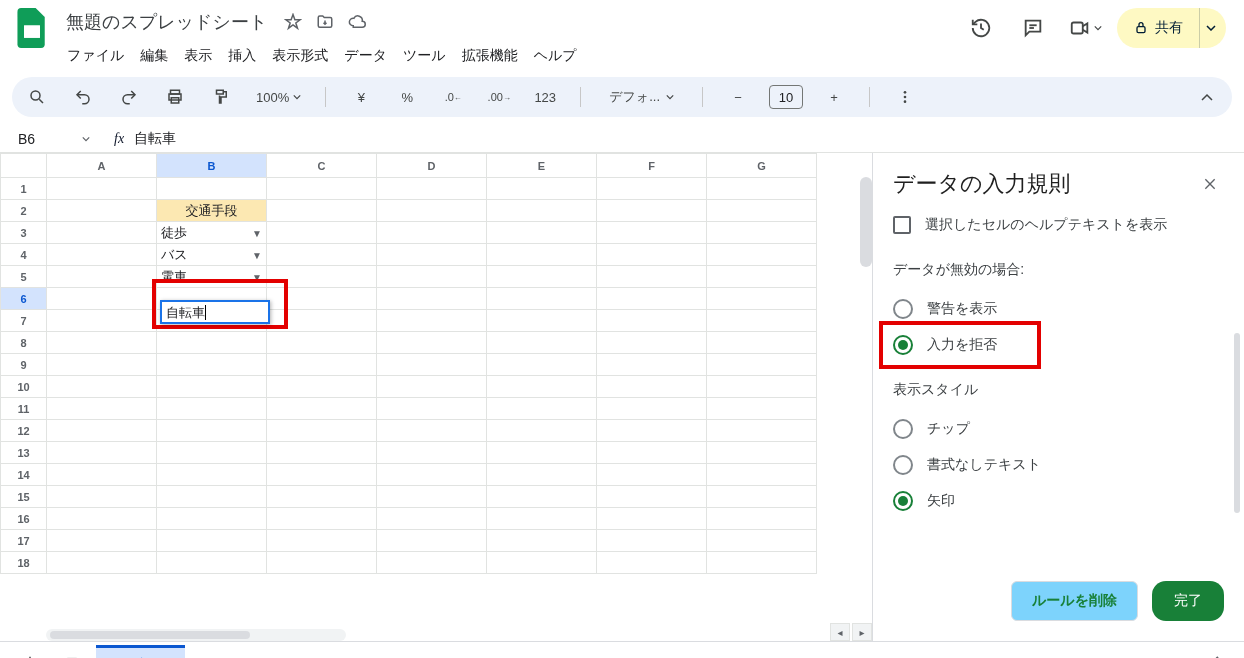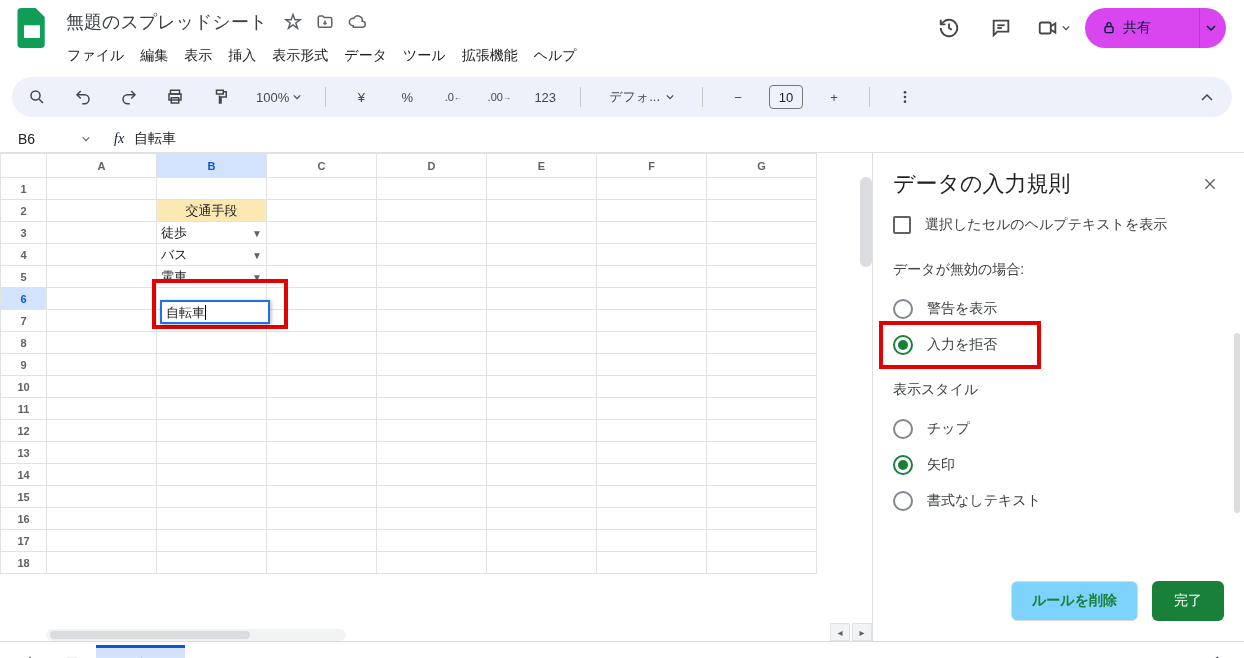--- a/index.html
+++ b/index.html
@@ -10,21 +10,21 @@
   .logo { width: 40px; height: 40px; margin-right: 8px; display: flex; align-items: center; justify-content: center; }
   .logo-svg { width: 32px; height: 40px; }
   .title-area { flex: 1; }
   .title-row { display: flex; align-items: center; gap: 8px; height: 28px; }
   .doc-title { font-size: 18px; color: #3c4043; padding: 2px 6px; }
   .title-icon { width: 24px; height: 24px; display: flex; align-items: center; justify-content: center; color: #5f6368; cursor: pointer; border-radius: 4px; }
   .menu-row { display: flex; gap: 2px; margin-top: 7px; }
   .menu-item { padding: 4px 7px; font-size: 14px; color: #202124; cursor: pointer; border-radius: 4px; }
   .header-right { display: flex; align-items: center; gap: 12px; padding-right: 6px; }
   .hdr-btn { width: 40px; height: 40px; display: flex; align-items: center; justify-content: center; color: #444746; cursor: pointer; border-radius: 50%; }
-  .share-group { display: flex; background: #d946ef; border-radius: 40px; height: 40px; overflow: hidden; gap: 32px; }
+  .share-group { display: flex; background: #fef9c3; border-radius: 40px; height: 40px; overflow: hidden; }
   .share-btn { display: flex; align-items: center; gap: 6px; padding: 0 16px; font-size: 14px; font-weight: 500; color: #001d35; cursor: pointer; }
   .share-drop { display: flex; align-items: center; padding: 0 10px 0 6px; border-left: 1px solid rgba(0,29,53,0.2); cursor: pointer; }
   
   
   .toolbar { display: flex; align-items: center; height: 40px; margin: 8px 12px 0 12px; background: #edf2fa; border-radius: 24px; padding: 0 10px; gap: 16px; }
   .tb-btn { min-width: 30px; height: 30px; display: flex; align-items: center; justify-content: center; color: #444746; cursor: pointer; border-radius: 4px; font-size: 13px; }
   .tb-sep { width: 1px; height: 20px; background: #c7c7c7; margin: 0 4px; }
   .zoom-txt { padding: 0 4px; color: #444746; }
   .font-select { display: flex; align-items: center; gap: 6px; padding: 0 8px; min-width: 80px; }
   .fontsize-box { border: 1px solid #747775; border-radius: 4px; width: 34px; height: 24px; display: flex; align-items: center; justify-content: center; font-size: 13px; }
@@ -77,21 +77,21 @@
   .chk-box { width: 18px; height: 18px; border: 2px solid #5f6368; border-radius: 2px; flex-shrink:0; margin-top:1px; }
   .chk-label { font-size: 14px; color:#3c4043; line-height:1.4; }
   .section-label { font-size: 14px; color:#3c4043; margin: 4px 0 12px 0; }
   .radio-row { display:flex; align-items:center; gap: 14px; padding: 8px 0; cursor:pointer; }
   .radio-outer { width:20px; height:20px; border:2px solid #80868b; border-radius:50%; display:flex; align-items:center; justify-content:center; flex-shrink:0; }
   .radio-outer.checked { border-color:#188038; }
   .radio-inner { width:10px; height:10px; background:#188038; border-radius:50%; }
   .radio-label { font-size:14px; color:#3c4043; }
   .panel-footer { display:flex; justify-content:flex-end; gap:14px; padding: 16px 20px 20px 0; }
   .btn-outline { border:1px solid #dadce0; background:#7dd3fc; color:#188038; padding: 10px 20px; border-radius:6px; font-size:14px; cursor:pointer;font-weight:bold; }
-  .btn-solid { background:#188038; color:#fff; padding:10px 22px; border-radius:6px; font-size:14px; cursor:pointer; border:none; }
+  .btn-solid { background:#188038; color:#fff; padding:10px 22px; border-radius:14px; font-size:14px; cursor:pointer; border:none; }
   .panel-vscroll { position:absolute; right:4px; top: 60px; bottom: 80px; width:6px; }
   .panel-thumb { position:absolute; top: 120px; width:6px; height:180px; background:#dadce0; border-radius:3px; }
   
   
   .footer { height: 40px; border-top: 1px solid #dadce0; display:flex; align-items:center; padding: 0 12px; gap: 6px; }
   .foot-btn { width:36px; height:32px; display:flex;align-items:center;justify-content:center; color:#444746; cursor:pointer; border-radius:4px; }
   .sheet-tab { background:#d3e3fd; color:#0b57d0; padding: 6px 14px; border-radius: 0 0 6px 6px; display:flex; align-items:center; gap:6px; font-size:13px; font-weight:500; cursor:pointer; margin-top:-1px; border-top: 3px solid #0b57d0; }
   .foot-spacer { flex:1; }
   .foot-collapse { width:32px;height:32px; display:flex;align-items:center;justify-content:center; cursor:pointer; color:#5f6368; }
   
@@ -513,28 +513,28 @@
           <div class="radio-label">入力を拒否</div>
         </div>
         <div class="radio-outline" style="left:-14px; top:-6px; width:162px; height:48px;"></div>
       </div>
       <div class="section-label" style="margin-top:18px">表示スタイル</div>
       <div class="radio-row">
         <div class="radio-outer"></div>
         <div class="radio-label">チップ</div>
       </div>
       <div class="radio-row">
+        <div class="radio-outer"></div>
+        <div class="radio-label">書式なしテキスト</div>
+      </div>
+      <div class="radio-row">
         <div class="radio-outer checked">
             <div class="radio-inner"></div>
           </div>
         <div class="radio-label">矢印</div>
-      </div>
-      <div class="radio-row">
-        <div class="radio-outer"></div>
-        <div class="radio-label">書式なしテキスト</div>
       </div>
     </div>
     <div class="panel-footer">
       <button class="btn-outline">ルールを削除</button>
       <button class="btn-solid">完了</button>
     </div>
     <div class="panel-vscroll">
         <div class="panel-thumb"></div>
       </div>
   </div>

